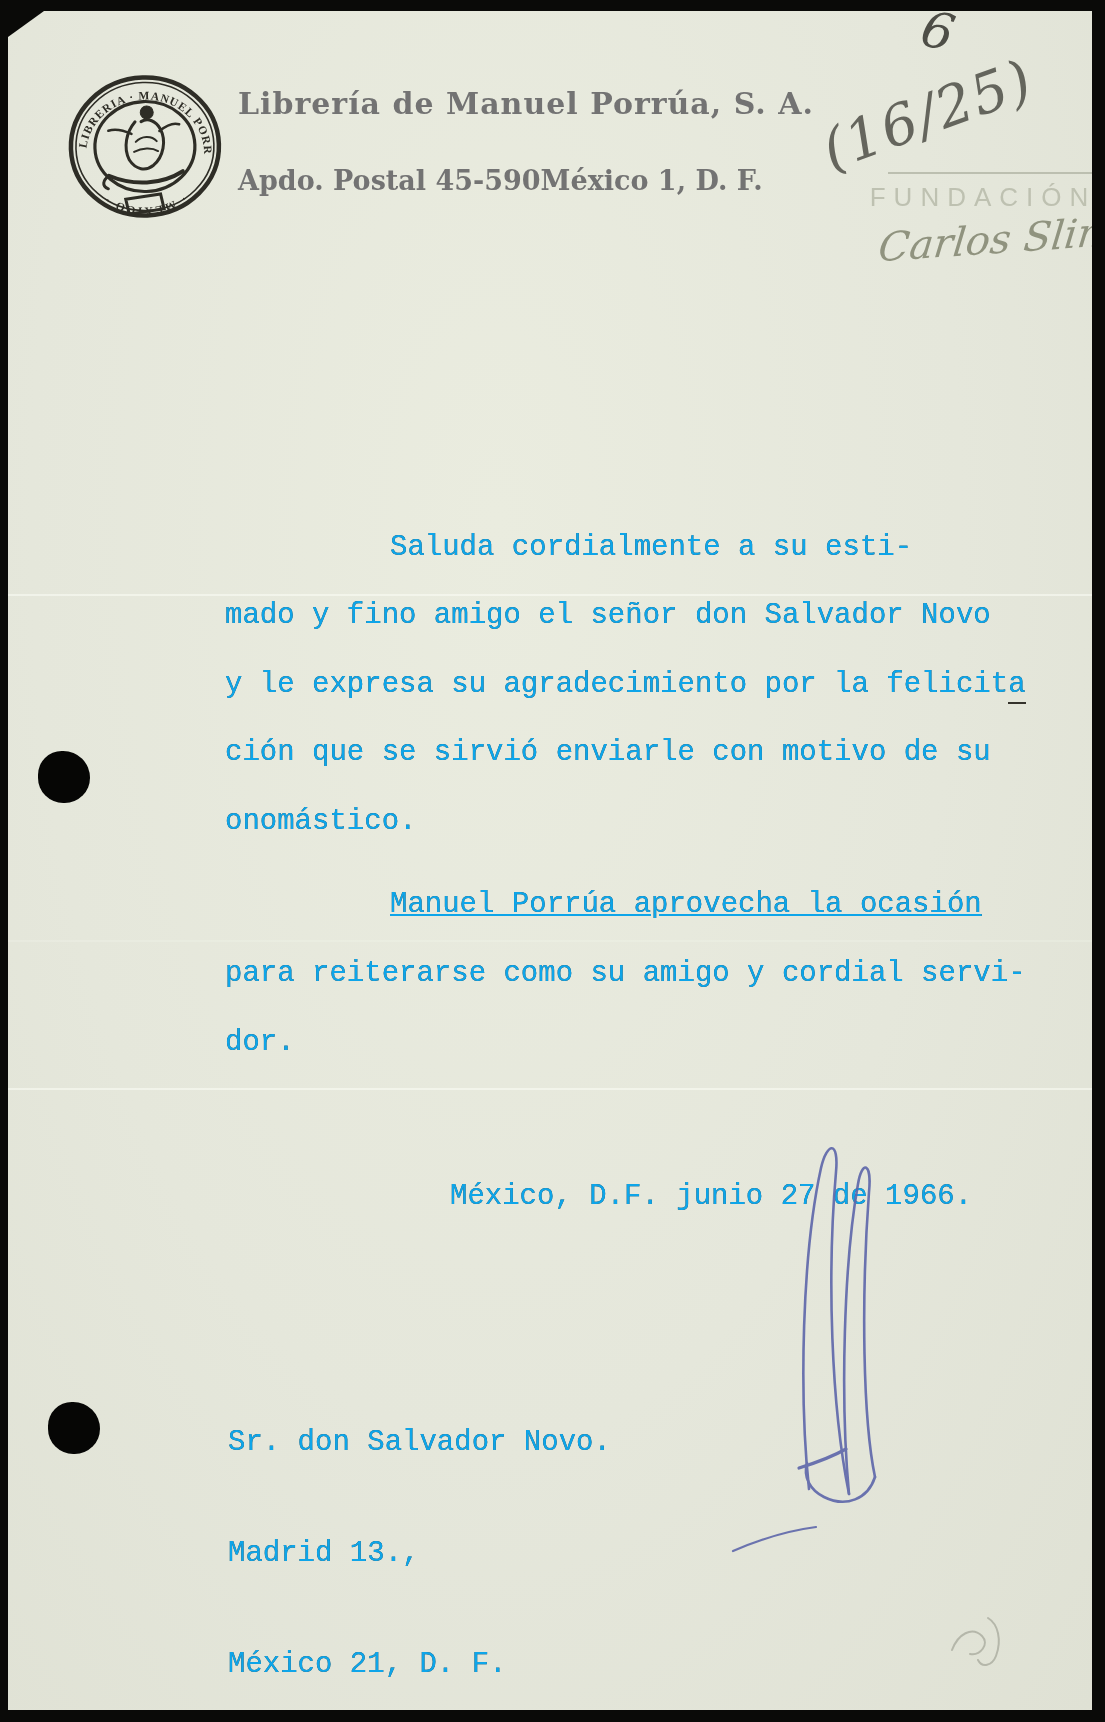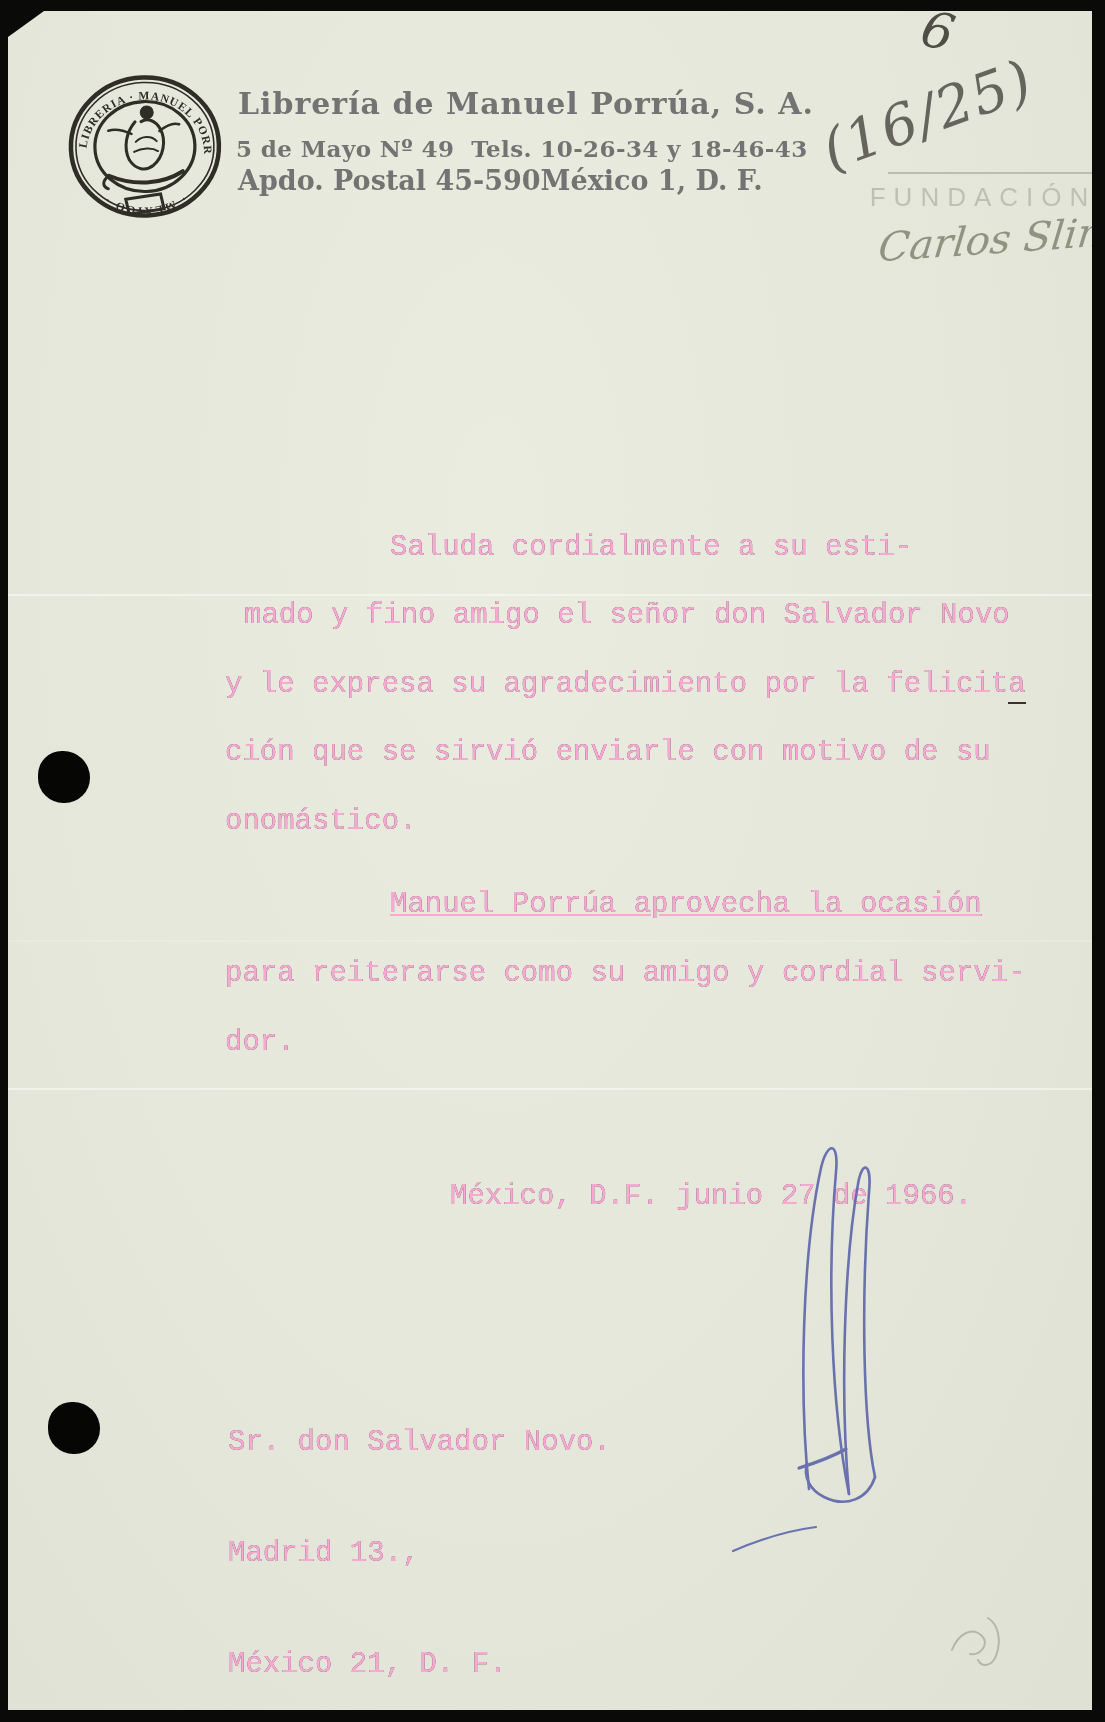--- a/index.html
+++ b/index.html
@@ -41,22 +41,22 @@
               transform:skewX(-10deg) rotate(-4deg);white-space:nowrap;}
 
   
   .pencil{position:absolute;z-index:5;font-family:"DejaVu Serif",serif;font-style:italic;color:#4e4e47;}
   #pencil-num{left:922px;top:2px;font-size:50px;transform:rotate(14deg);}
   #pencil-folio{left:818px;top:82px;font-size:56px;letter-spacing:2px;transform:rotate(-20deg);
                 color:rgba(72,72,65,.82);}
 
   
   .tw{position:absolute;z-index:4;font-family:"Liberation Mono",monospace;font-size:29px;
-      color:#f9a8d4;white-space:pre;text-shadow:0 0 .6px #35332c;}
-  #bl1{left:390px;top:531px;} #bl2{left:225px;top:599px;margin-left:19px;} #bl3{left:225px;top:668px;}
+      color:#0ea5e9;white-space:pre;text-shadow:0 0 .6px #35332c;}
+  #bl1{left:390px;top:531px;} #bl2{left:225px;top:599px;} #bl3{left:225px;top:668px;}
   #bl4{left:225px;top:736px;} #bl5{left:225px;top:805px;} #bl6{left:390px;top:888px;text-decoration:underline;}
   #bl7{left:225px;top:957px;} #bl8{left:225px;top:1026px;}
   #dateline{left:450px;top:1180px;}
   #typed-sig{left:565px;top:1290px;}
   #recipient{left:228px;top:1350px;line-height:37px;}
   .u-cont{border-bottom:2px solid #35332c;padding-bottom:1px;}
 
   
   #ink-sig{position:absolute;left:0;top:0;z-index:6;}
   #faint-mark{position:absolute;left:0;top:0;z-index:2;}
@@ -93,21 +93,20 @@
       <path d="M 70,62 C 62,58 54,56 47,58" stroke-width="2.5"></path>
       <path d="M 98,60 C 106,54 113,52 118,54" stroke-width="2.5"></path>
       <path d="M 74,70 C 80,64 90,64 95,70 M 72,80 C 80,76 90,76 96,80" stroke-width="2"></path>
       <path d="M 46,103 C 70,114 98,114 120,101" stroke-width="4"></path>
       <path d="M 46,103 C 40,107 38,113 45,116" stroke-width="3"></path>
       <path d="M 62,127 L 97,123 L 100,138 L 65,142 Z" stroke-width="3"></path>
     </g>
   </svg>
 
   <div class="lh" id="company">Librería de Manuel Porrúa, S. A.</div>
-  <div class="lh" id="street">5 de Mayo Nº 49  Tels. 10-26-34 y 18-46-43</div>
   <div class="lh" id="porow">
     <span>Apdo. Postal 45-590</span>
     <span>México 1, D. F.</span>
   </div>
 
   <div id="wm-divider"></div>
   <div id="foundation">FUNDACIÓN</div>
   <div id="collector-sig">Carlos Slim</div>
 
   <div class="pencil" id="pencil-num">6</div>

